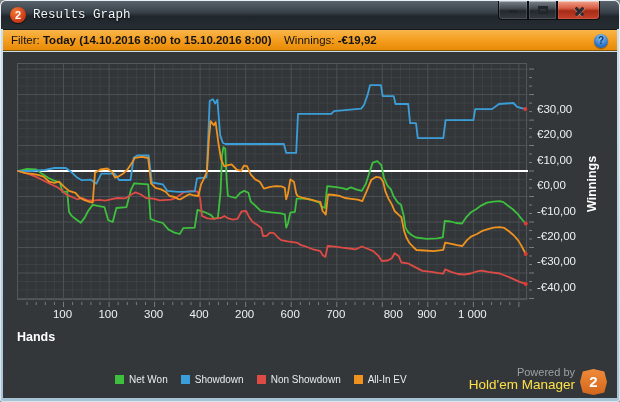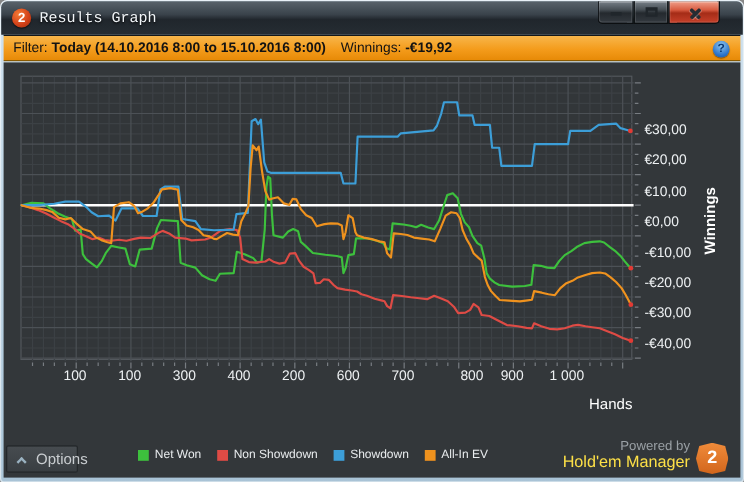--- a/index.html
+++ b/index.html
@@ -39,22 +39,22 @@
        color:#0a3a78;font-weight:bold;font-size:10px;text-align:center;line-height:14px;
        box-shadow:0 1px 1px rgba(0,0,0,.4);}
   .panel{position:absolute;left:3px;top:52px;width:614px;height:346px;background:#33373a;}
   .plot{position:absolute;left:14px;top:11px;width:510px;height:237px;background:#323639;
        border:1px solid #53585d;}
   .plot svg{position:absolute;left:0;top:0;overflow:visible;}
   .xlabels span, .ylabels span{position:absolute;color:#eef1f3;font-size:11.5px;}
   .xlabels span{transform:translateX(-50%);top:0;}
   .xlabels{position:absolute;left:14px;top:256px;height:14px;width:510px;}
   .ylabels{position:absolute;left:530px;top:27px;width:56px;height:237px;}
-  .xlabel-title{position:absolute;left:14px;width:510px;top:278px;text-align:right;
-       color:#fff;font-weight:normal;font-size:12.5px;}
+  .xlabel-title{position:absolute;left:14px;width:510px;top:278px;text-align:left;
+       color:#fff;font-weight:bold;font-size:12.5px;}
   .ylabel-title{position:absolute;left:582px;top:94px;color:#fff;font-weight:bold;font-size:12.5px;
        writing-mode:vertical-rl;transform:rotate(180deg);height:76px;text-align:center;}
   .bottombar{position:absolute;left:0;top:314px;width:614px;height:32px;}
   .options-btn{position:absolute;left:2px;top:5px;width:60px;height:23px;
        background:linear-gradient(#474c50,#393e42);border:1px solid #24282b;border-radius:2px;
        color:#c9cdd0;font-size:12.5px;}
   .options-btn .caret{position:absolute;left:9px;top:10px;width:6px;height:6px;
        border-left:2px solid #9ab2c1;border-top:2px solid #9ab2c1;transform:rotate(45deg);}
   .options-btn .olabel{position:absolute;left:24px;top:4px;}
   .legend{position:absolute;left:112px;top:8px;display:flex;gap:13px;}
@@ -302,36 +302,32 @@
         <span style="left: 4px; top: 100.032px;">€0,00</span>
         <span style="left: 4px; top: 125.516px;">-€10,00</span>
         <span style="left: 4px; top: 151px;">-€20,00</span>
         <span style="left: 4px; top: 176.484px;">-€30,00</span>
         <span style="left: 4px; top: 201.968px;">-€40,00</span>
       </div>
     <div class="xlabel-title">Hands</div>
     <div class="ylabel-title">Winnings</div>
 
     <div class="bottombar">
-      <div class="options-btn">
-        <span class="caret"></span>
-        <span class="olabel">Options</span>
-      </div>
       <div class="legend">
           <div class="item">
             <span class="sq" style="background: rgb(61, 192, 61);"></span>
             <span class="lname">Net Won</span>
           </div>
           <div class="item">
+            <span class="sq" style="background: rgb(60, 158, 216);"></span>
+            <span class="lname">Showdown</span>
+          </div>
+          <div class="item">
             <span class="sq" style="background: rgb(222, 75, 69);"></span>
             <span class="lname">Non Showdown</span>
-          </div>
-          <div class="item">
-            <span class="sq" style="background: rgb(60, 158, 216);"></span>
-            <span class="lname">Showdown</span>
           </div>
           <div class="item">
             <span class="sq" style="background: rgb(239, 146, 30);"></span>
             <span class="lname">All-In EV</span>
           </div>
         </div>
       <div class="branding">
         <div class="poweredby">Powered by</div>
         <div class="hmname">Hold'em Manager</div>
         <div class="hm-badge">2</div>

